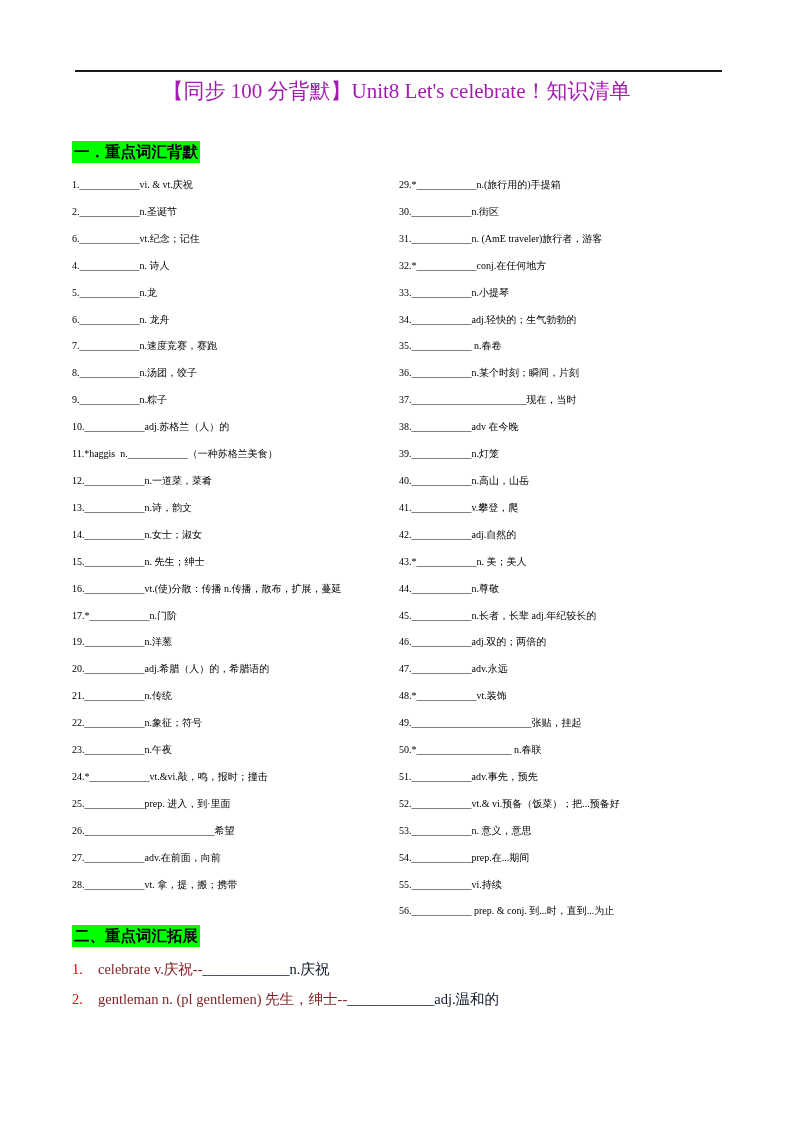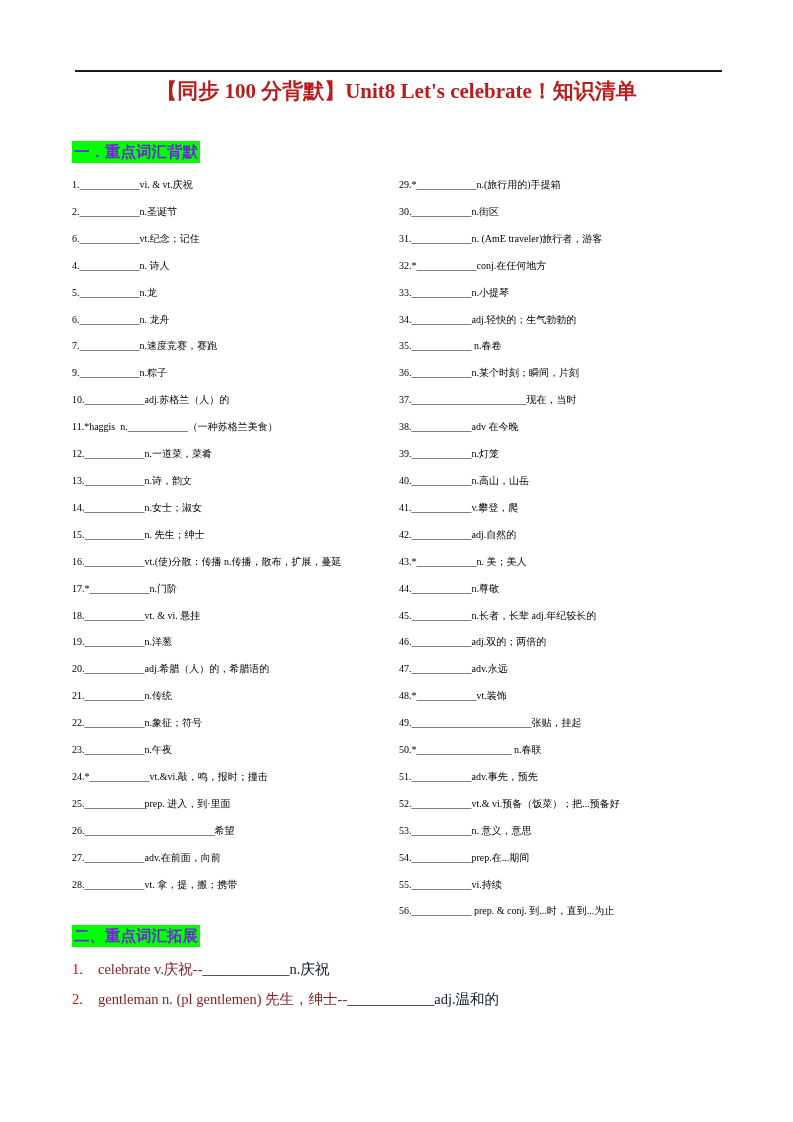--- a/index.html
+++ b/index.html
@@ -22,30 +22,30 @@
     margin: 70px 0 0 3px;
     width: 647px;
     height: 2px;
     background: #1a1a1a;
   }
   .doc-title {
     margin: 5px 0 0 0;
     text-align: center;
     font-size: 21px;
     line-height: 28px;
-    font-weight: bold;
-    color: #b91c1c;
+    font-weight: normal;
+    color: #a21caf;
     white-space: nowrap;
   }
   .heading-row { margin-top: 36px; line-height: 22px; }
   .heading-row.second { margin-top: 0; }
   .section-heading {
     display: inline-block;
     background: #00FF00;
-    color: #6d28d9;
+    color: #000000;
     font-weight: bold;
     font-size: 15.5px;
     padding: 0 2px;
   }
   .columns {
     margin-top: 9px;
     display: flex;
     align-items: flex-start;
   }
   .col-left  { width: 336px; margin-right: 17px; }
@@ -86,30 +86,30 @@
 
   <div class="columns">
     <div class="col-left">
         <div class="vocab-line">1.____________vi. &amp; vt.庆祝</div>
         <div class="vocab-line">2.____________n.圣诞节</div>
         <div class="vocab-line">6.____________vt.纪念；记住</div>
         <div class="vocab-line">4.____________n. 诗人</div>
         <div class="vocab-line">5.____________n.龙</div>
         <div class="vocab-line">6.____________n. 龙舟</div>
         <div class="vocab-line">7.____________n.速度竞赛，赛跑</div>
+        <div class="vocab-line">8.____________n.汤团，饺子</div>
         <div class="vocab-line">9.____________n.粽子</div>
         <div class="vocab-line">10.____________adj.苏格兰（人）的</div>
         <div class="vocab-line">11.*haggis  n.____________（一种苏格兰美食）</div>
         <div class="vocab-line">12.____________n.一道菜，菜肴</div>
         <div class="vocab-line">13.____________n.诗，韵文</div>
         <div class="vocab-line">14.____________n.女士；淑女</div>
         <div class="vocab-line">15.____________n. 先生；绅士</div>
         <div class="vocab-line">16.____________vt.(使)分散：传播 n.传播，散布，扩展，蔓延</div>
         <div class="vocab-line">17.*____________n.门阶</div>
-        <div class="vocab-line">18.____________vt. &amp; vi. 悬挂</div>
         <div class="vocab-line">19.____________n.洋葱</div>
         <div class="vocab-line">20.____________adj.希腊（人）的，希腊语的</div>
         <div class="vocab-line">21.____________n.传统</div>
         <div class="vocab-line">22.____________n.象征；符号</div>
         <div class="vocab-line">23.____________n.午夜</div>
         <div class="vocab-line">24.*____________vt.&amp;vi.敲，鸣，报时；撞击</div>
         <div class="vocab-line">25.____________prep. 进入，到·里面</div>
         <div class="vocab-line">26.__________________________希望</div>
         <div class="vocab-line">27.____________adv.在前面，向前</div>
         <div class="vocab-line">28.____________vt. 拿，提，搬；携带</div>

